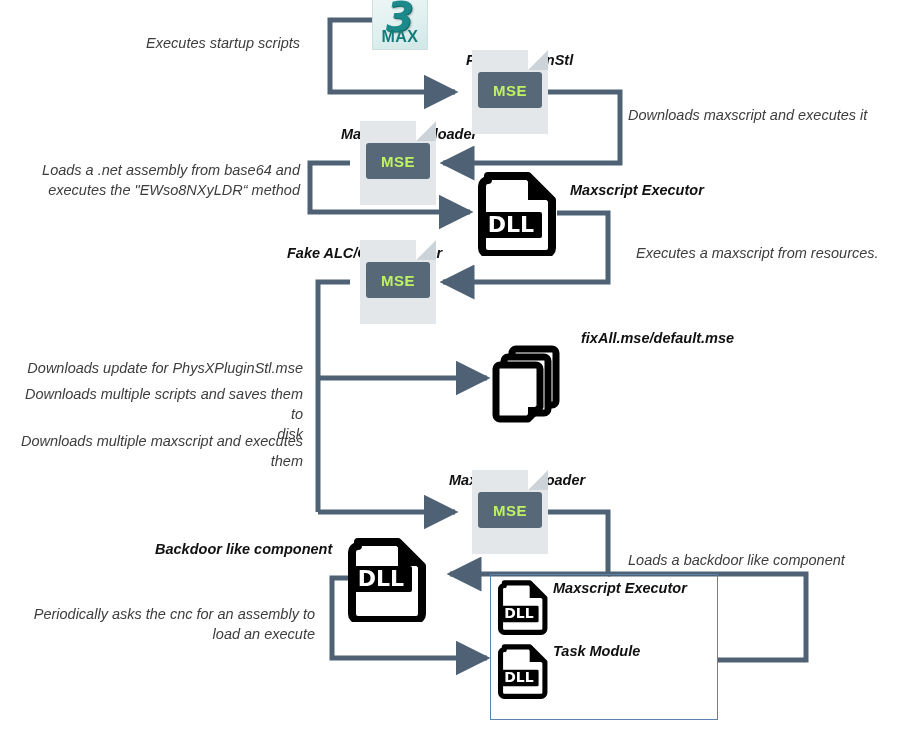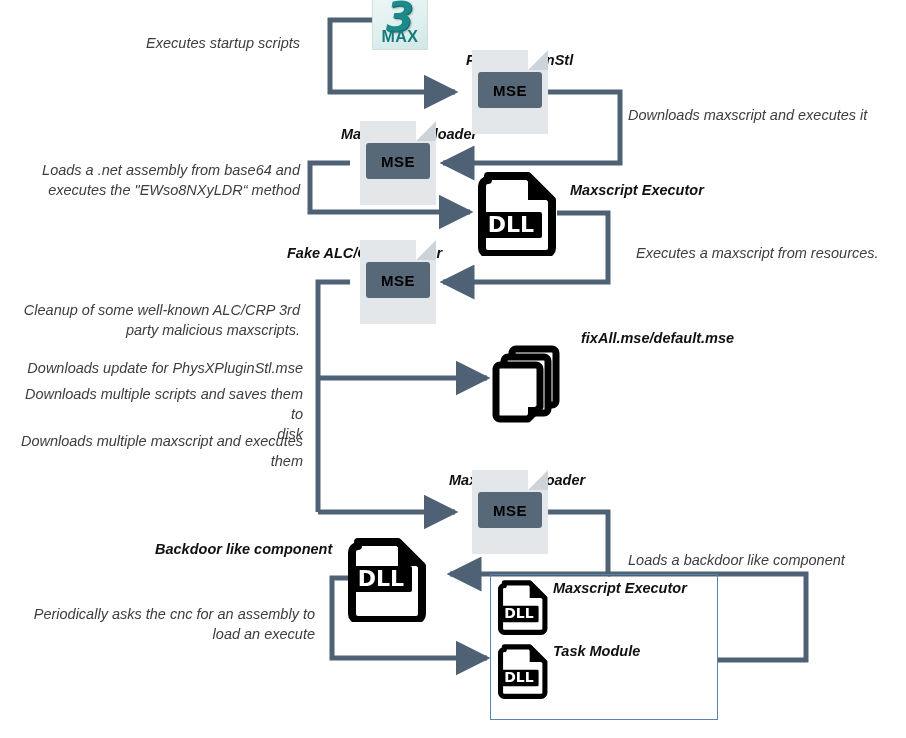--- a/index.html
+++ b/index.html
@@ -46,21 +46,21 @@
     transform:rotate(0deg);
   }
   .mse .fold{
     position:absolute;right:0;top:0;width:0;height:0;
     border-left:20px solid #ffffff;
     border-bottom:20px solid transparent;
   }
   .mse .badge{
     position:absolute;left:6px;top:22px;width:64px;height:36px;
     background:#576878;border-radius:3px;
-    color:#000000;font-weight:bold;font-size:15px;
+    color:#bef264;font-weight:bold;font-size:15px;
     display:flex;align-items:center;justify-content:center;
     letter-spacing:.5px;font-style:normal;
   }
 
   
   .dll{position:absolute;}
 
   
   .stack{position:absolute;}
 
@@ -136,22 +136,20 @@
 
   <div class="lbl left" style="left:628px;top:105px;width:265px;">Downloads maxscript and executes it</div>
 
   <div class="lbl right" style="left:20px;top:33px;width:280px;">Executes startup scripts</div>
 
   <div class="lbl right" style="left:10px;top:160px;width:290px;">Loads a .net assembly from base64 and
 executes the "EWso8NXyLDR“ method</div>
 
   <div class="lbl left" style="left:636px;top:243px;width:275px;">Executes a maxscript from resources.</div>
 
-  <div class="lbl right" style="left:10px;top:300px;width:290px;">Cleanup of some well-known ALC/CRP 3rd
-party malicious maxscripts.</div>
 
   <div class="lbl right" style="left:10px;top:358px;width:293px;">Downloads update for PhysXPluginStl.mse</div>
 
   <div class="lbl right" style="left:10px;top:384px;width:293px;">Downloads multiple scripts and saves them to
 disk</div>
 
   <div class="lbl right" style="left:10px;top:431px;width:293px;font-style:italic;">Downloads multiple maxscript and executes
 them</div>
 
   <div class="lbl left" style="left:628px;top:550px;width:270px;">Loads a backdoor like component</div>

